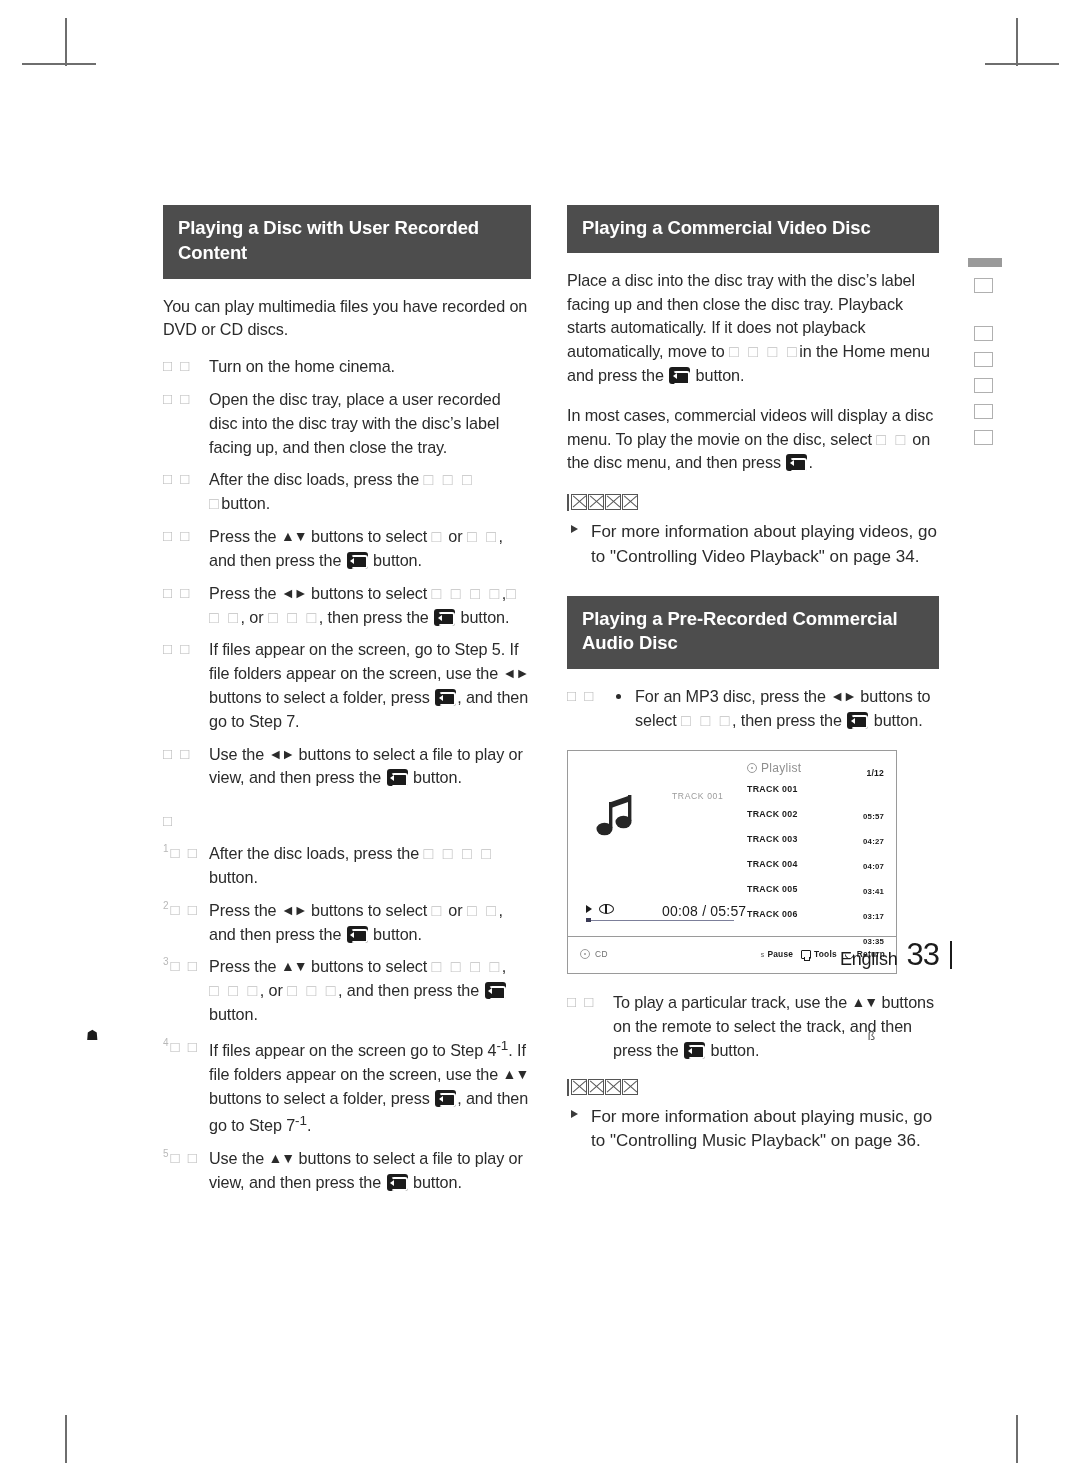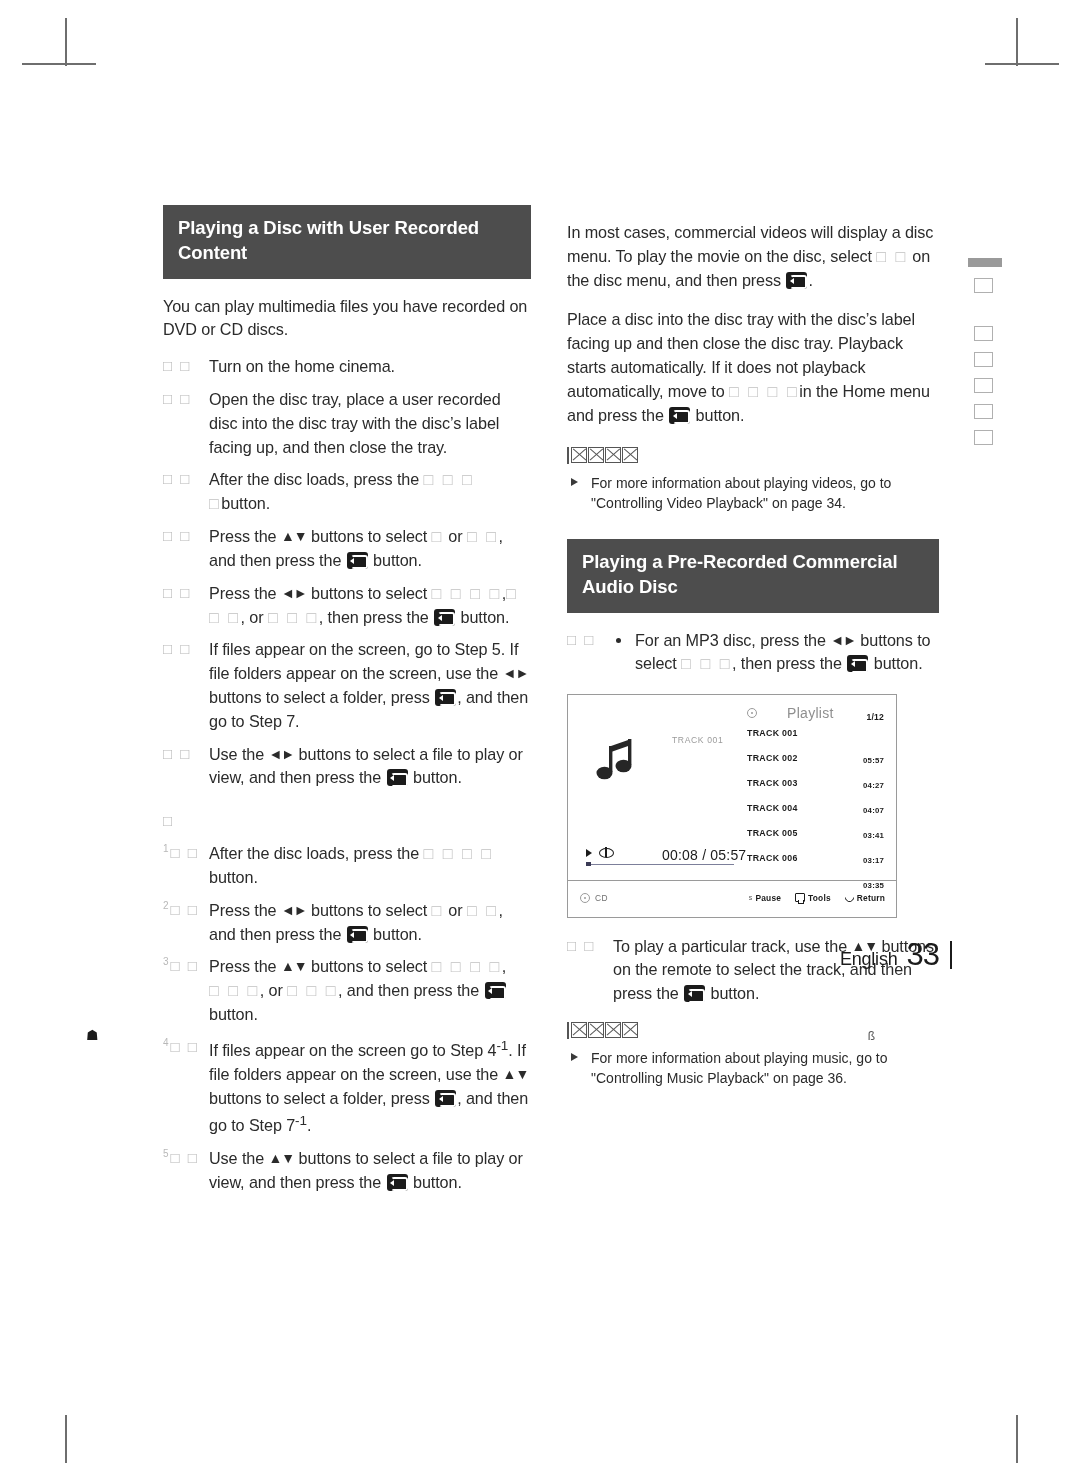--- a/index.html
+++ b/index.html
@@ -172,21 +172,21 @@
     display: inline-block;
     width: 1.6px; height: 17px;
     background: #555;
     vertical-align: -3px;
     margin-right: 2px;
   }
   .note-body {
     margin-top: 9px;
     position: relative;
     padding-left: 24px;
-    font-size: 14px;
+    font-size: 17px;
     line-height: 1.45;
     color: #2b2b2b;
   }
   .note-body::before {
     content: "";
     position: absolute;
     left: 4px; top: 5px;
     width: 0; height: 0;
     border-top: 4.5px solid transparent;
     border-bottom: 4.5px solid transparent;
@@ -297,24 +297,23 @@
   }
   .disc-dot::after {
     content: "";
     position: absolute;
     left: 3.2px; top: 3.2px;
     width: 2.2px; height: 2.2px;
     border-radius: 50%;
     background: #9b9b9b;
   }
   .pl-head-label {
-    font-size: 14px;
+    font-size: 12px;
     color: #8f8f8f;
     letter-spacing: 0.3px;
-    margin-left: 26px;
   }
   .pl-page {
     position: absolute;
     right: 12px; top: 17px;
     font-size: 8.6px;
     font-weight: bold;
     color: #1b1b1b;
     letter-spacing: 0.2px;
   }
   .track-list {
@@ -363,21 +362,21 @@
   }
   .foot-right {
     position: absolute;
     right: 11px; top: 12px;
     display: flex; align-items: center; gap: 8px;
     font-size: 8.4px;
     color: #1b1b1b;
     font-weight: bold;
     letter-spacing: 0.2px;
   }
-  .foot-right .grp { display: flex; align-items: center; gap: 3px; margin-left: 6px; }
+  .foot-right .grp { display: flex; align-items: center; gap: 3px; }
   .mini-s { font-size: 7px; font-weight: normal; color: #555; }
   .tools-ic {
     width: 10px; height: 9px;
     border: 1.3px solid #1b1b1b;
     border-radius: 1px;
     position: relative;
   }
   .tools-ic::after {
     content: "";
     position: absolute;
@@ -541,24 +540,25 @@
 
         <li>
           <span class="marker"><span class="sup">5</span><span>□ □</span></span>
           <span>Use the </span><span class="arrows">▲▼</span><span> buttons to select a file to play or view, and then press the </span><span class="enter-btn"></span><span> button.</span>
         </li>
       </ol>
     </div>
 
     <div class="col-right">
 
+      <div class="sec-head">Playing a Commercial Video Disc</div>
+
+      <p class="body"><span>Place a disc into the disc tray with the disc’s label facing up and then close the disc tray. Playback starts automatically. If it does not playback automatically, move to </span><span class="tofu">□ □ □ □</span><span>in the Home menu and press the </span><span class="enter-btn"></span><span> button.</span></p>
 
       <p class="body"><span>In most cases, commercial videos will display a disc menu. To play the movie on the disc, select </span><span class="tofu">□ □</span><span> on the disc menu, and then press </span><span class="enter-btn"></span><span>.</span></p>
-
-      <p class="body"><span>Place a disc into the disc tray with the disc’s label facing up and then close the disc tray. Playback starts automatically. If it does not playback automatically, move to </span><span class="tofu">□ □ □ □</span><span>in the Home menu and press the </span><span class="enter-btn"></span><span> button.</span></p>
 
       <div class="note-head"><span class="bar"></span><span class="bx"></span><span class="bx"></span><span class="bx"></span><span class="bx"></span></div>
       <div class="note-body">For more information about playing videos, go to "Controlling Video Playback" on page 34.</div>
 
       <div class="sec-head two-line" style="margin-top:26px;">Playing a Pre-Recorded Commercial Audio Disc</div>
 
       <ul class="steps" style="margin-top:16px;">
         <li style="margin-bottom:4px;">
           <span class="marker">□ □</span>
 

